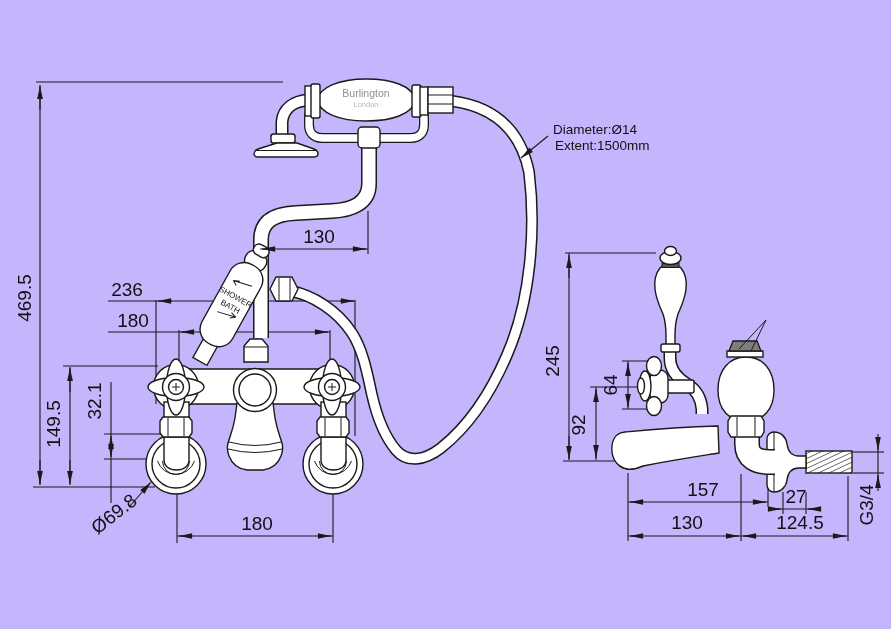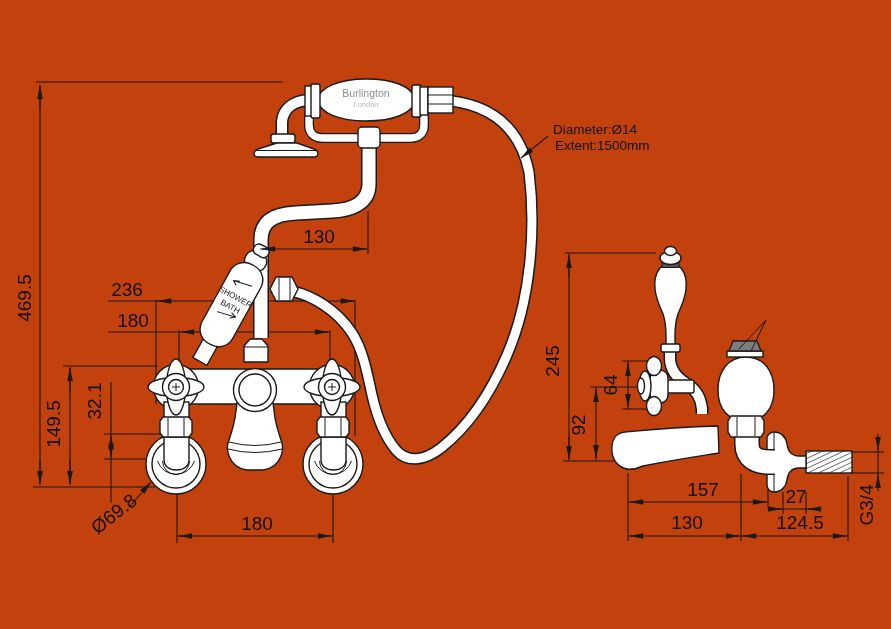--- a/index.html
+++ b/index.html
@@ -1,16 +1,16 @@
 <!DOCTYPE html>
 <html><head>
 <meta charset="utf-8">
 <style>
   html,body{margin:0;padding:0;background:#ffffff;}
-  .stage{position:relative;width:891px;height:629px;background:#c2410c;overflow:hidden;
+  .stage{position:relative;width:891px;height:629px;background:#c4b5fd;overflow:hidden;
          font-family:"Liberation Sans", sans-serif;}
   svg{position:absolute;left:0;top:0;}
   text{fill:#111111;font-family:"Liberation Sans", sans-serif;}
   .dim{font-size:19px;}
   .note{font-size:13.5px;}
   .brand1{font-size:10.5px;fill:#8f8f8f;}
   .brand2{font-size:7.5px;fill:#b8b8b8;}
   .lev{font-size:8px;fill:#222;}
   .ln{stroke:#1a1a1a;stroke-width:1.1;fill:none;}
   .shape{stroke:#1a1a1a;stroke-width:1.4;fill:#ffffff;}

